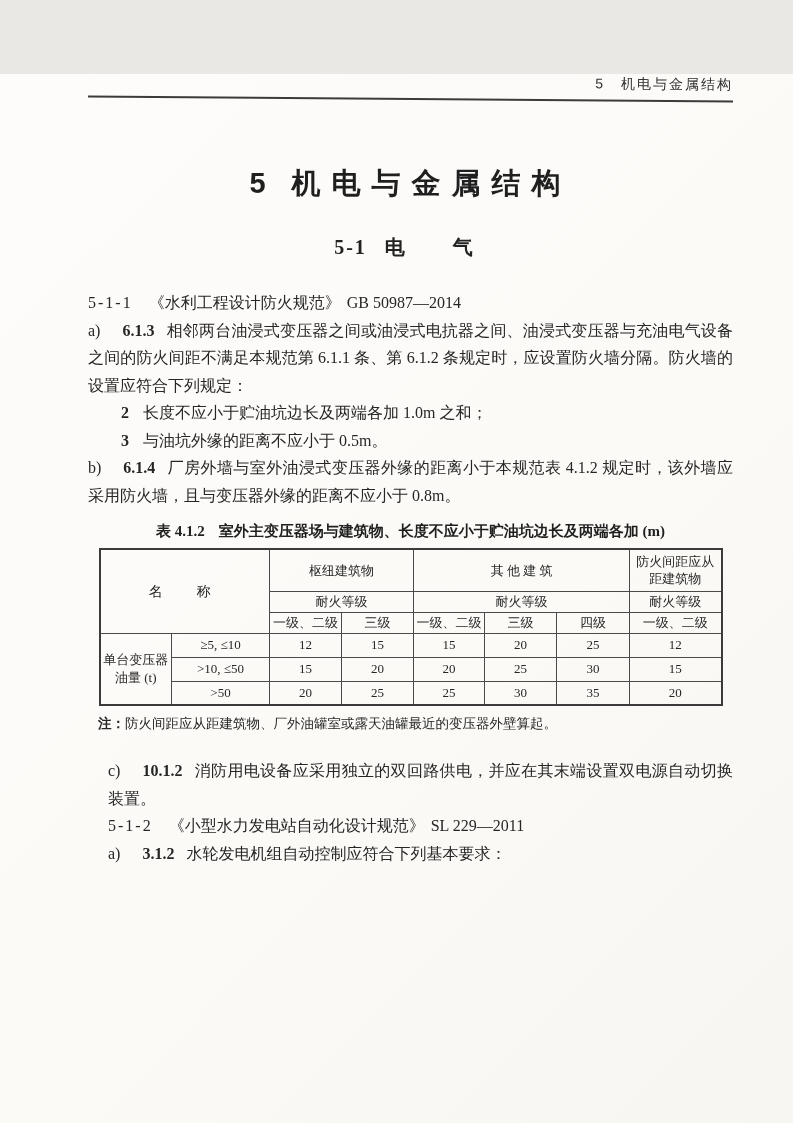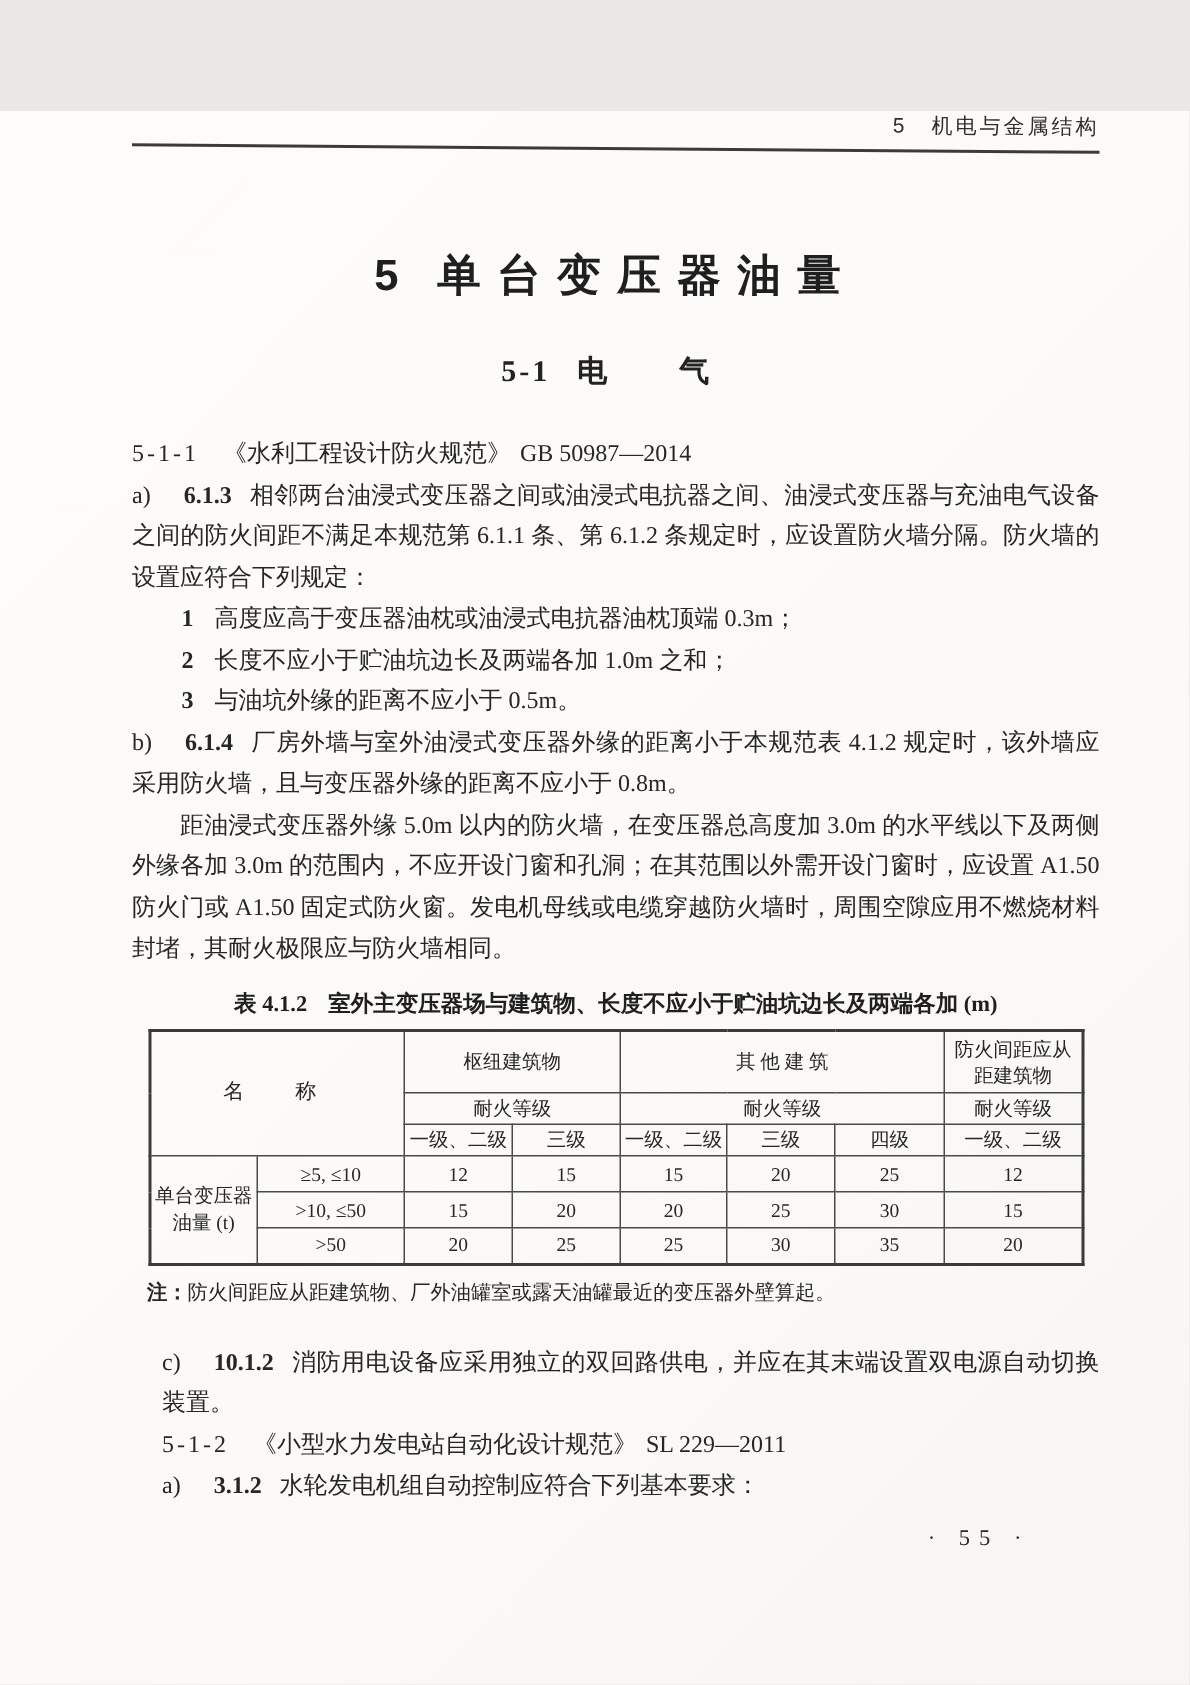--- a/index.html
+++ b/index.html
@@ -125,40 +125,38 @@
 </head>
 <body>
 
 <div class="page">
   <div class="content">
 
     <div class="running-header">5　机电与金属结构</div>
     <hr class="header-rule">
 
     <div class="chapter-title">
-      <span class="num">5</span><span class="txt">单台变压器油量</span>
+      <span class="num">5</span><span class="txt">机电与金属结构</span>
     </div>
 
     <div class="section-title">
       <span class="num">5-1</span><span class="txt">电　气</span>
     </div>
 
     <div class="body-text">
 
       <p class="clause-head"><span class="clause-num">5-1-1</span><span class="book-title">《水利工程设计防火规范》</span><span class="std-code">GB 50987—2014</span></p>
 
       <p><span class="para-label">a)</span><span class="para-code">6.1.3</span><span>相邻两台油浸式变压器之间或油浸式电抗器之间、油浸式变压器与充油电气设备之间的防火间距不满足本规范第 6.1.1 条、第 6.1.2 条规定时，应设置防火墙分隔。防火墙的设置应符合下列规定：</span></p>
 
-      <p class="list-item"><span class="li-num">1</span><span>高度应高于变压器油枕或油浸式电抗器油枕顶端 0.3m；</span></p>
       <p class="list-item"><span class="li-num">2</span><span>长度不应小于贮油坑边长及两端各加 1.0m 之和；</span></p>
       <p class="list-item"><span class="li-num">3</span><span>与油坑外缘的距离不应小于 0.5m。</span></p>
 
       <p><span class="para-label">b)</span><span class="para-code">6.1.4</span><span>厂房外墙与室外油浸式变压器外缘的距离小于本规范表 4.1.2 规定时，该外墙应采用防火墙，且与变压器外缘的距离不应小于 0.8m。</span></p>
 
-      <p class="indent-para">距油浸式变压器外缘 5.0m 以内的防火墙，在变压器总高度加 3.0m 的水平线以下及两侧外缘各加 3.0m 的范围内，不应开设门窗和孔洞；在其范围以外需开设门窗时，应设置 A1.50 防火门或 A1.50 固定式防火窗。发电机母线或电缆穿越防火墙时，周围空隙应用不燃烧材料封堵，其耐火极限应与防火墙相同。</p>
     </div>
 
     <div class="table-caption">
       <span class="cap-label">表 4.1.2</span><span>室外主变压器场与建筑物、长度不应小于贮油坑边长及两端各加 (m)</span>
     </div>
 
     <table class="fire-table">
       <colgroup>
         <col style="width:72px">
           <col style="width:98px">
@@ -225,16 +223,15 @@
     </div>
 
     <div class="body-text after-table">
       <p><span class="para-label">c)</span><span class="para-code">10.1.2</span><span>消防用电设备应采用独立的双回路供电，并应在其末端设置双电源自动切换装置。</span></p>
 
       <p class="clause-head clause-2"><span class="clause-num">5-1-2</span><span class="book-title">《小型水力发电站自动化设计规范》</span><span class="std-code">SL 229—2011</span></p>
 
       <p><span class="para-label">a)</span><span class="para-code">3.1.2</span><span>水轮发电机组自动控制应符合下列基本要求：</span></p>
     </div>
 
-    <div class="page-number">· 55 ·</div>
 
   </div>
 </div>
 
 </body></html>

